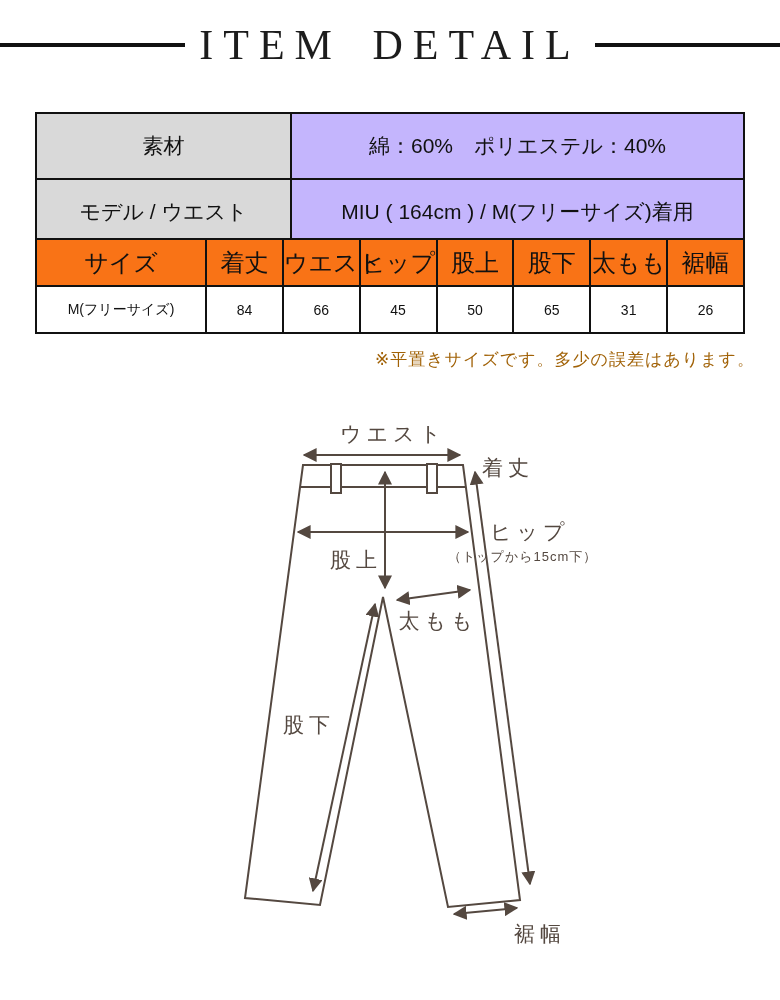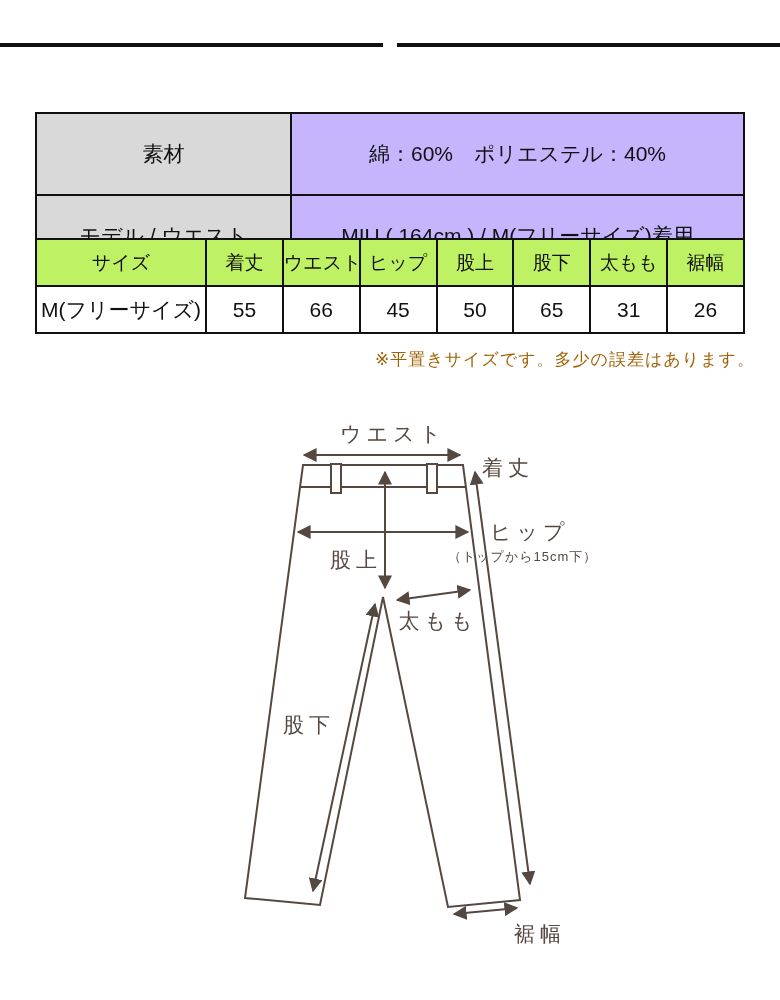--- a/index.html
+++ b/index.html
@@ -16,31 +16,31 @@
   .title-text{
     font-family:"Liberation Serif","DejaVu Serif",serif;
     font-size:42px;font-weight:400;letter-spacing:10px;word-spacing:10px;
     color:#1c1c1c;white-space:nowrap;line-height:1;
   }
   
   table{border-collapse:collapse;table-layout:fixed;}
   .spec-table{position:absolute;left:35px;top:112px;width:710px;}
   .spec-table td{
     border:2px solid #111111;height:48px;text-align:center;vertical-align:middle;
-    font-size:21px;color:#111111;padding:16px 4px;
+    font-size:21px;color:#111111;padding:8px 4px;
   }
   .spec-table td.label{width:245px;background:#d9d9d9;}
   .spec-table td.value{background:#c4b5fd;}
   .size-table{position:absolute;left:35px;top:238px;width:710px;}
   .size-table th,.size-table td{
     border:2px solid #111111;height:45px;text-align:center;vertical-align:middle;
     font-weight:400;color:#111111;padding:0;white-space:nowrap;
   }
-  .size-table th{background:#bef264;font-size:19px;}
-  .size-table td{background:#ffffff;font-size:21px;}
+  .size-table th{background:#f97316;font-size:24px;}
+  .size-table td{background:#ffffff;font-size:14px;}
   .size-table .col-size{width:168px;}
   
   .note{
     position:absolute;top:348px;right:25px;
     font-size:17px;color:#a16207;letter-spacing:1px;white-space:nowrap;
   }
   
   .diagram{position:absolute;left:0;top:400px;width:780px;height:580px;}
   .d-line{stroke:#544840;stroke-width:2;fill:none;}
   .d-loop{stroke:#544840;stroke-width:2;fill:#ffffff;}
@@ -53,20 +53,21 @@
     font-size:13px;letter-spacing:1px;fill:#544840;
   }
 </style>
 </head>
 <body>
 
 <div class="page">
 
   <div class="title-row">
     <div class="title-rule"></div>
+    <div class="title-text">ITEM DETAIL</div>
     <div class="title-rule"></div>
   </div>
 
   <table class="spec-table">
     <tbody>
       <tr>
         <td class="label">素材</td>
         <td class="value">綿：60%　ポリエステル：40%</td>
       </tr>
       <tr>
@@ -83,21 +84,21 @@
         <th>着丈</th>
         <th>ウエスト</th>
         <th>ヒップ</th>
         <th>股上</th>
         <th>股下</th>
         <th>太もも</th>
         <th>裾幅</th>
       </tr>
       <tr>
         <td>M(フリーサイズ)</td>
-        <td>55</td>
+        <td>84</td>
         <td>66</td>
         <td>45</td>
         <td>50</td>
         <td>65</td>
         <td>31</td>
         <td>26</td>
       </tr>
     </tbody>
   </table>
 

